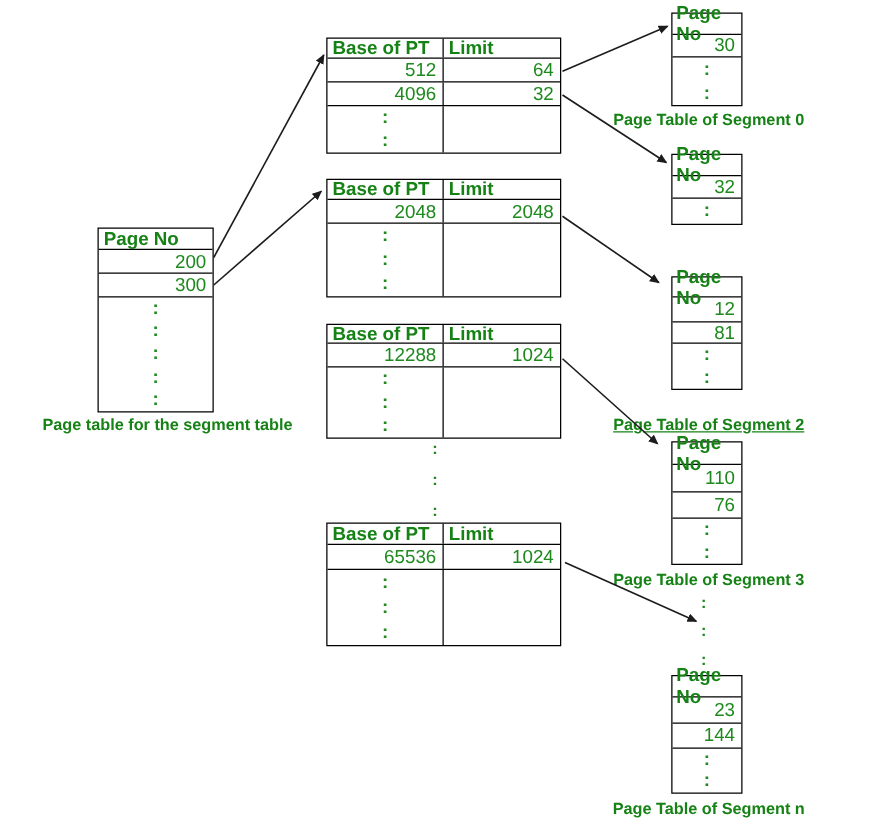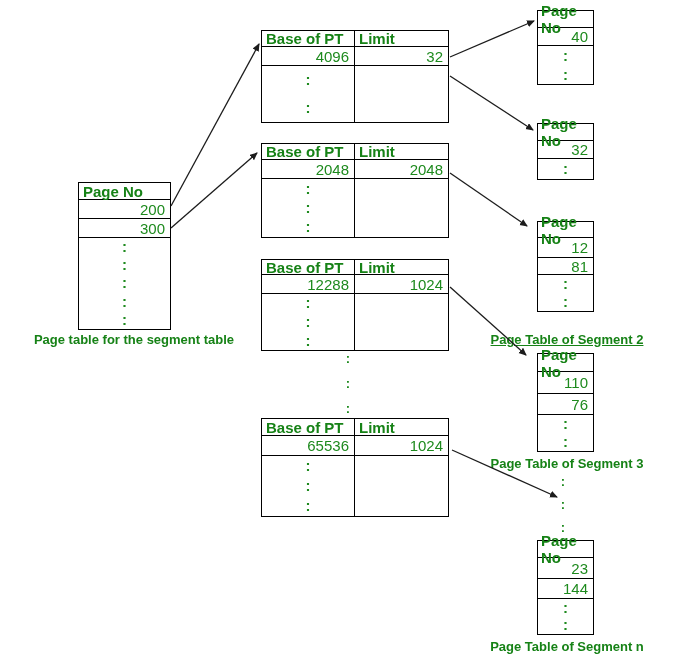--- a/index.html
+++ b/index.html
@@ -47,20 +47,24 @@
     </div>
   </div>
   <div class="caption" style="left:24px;top:332px;width:220px;">Page table for the segment table</div>
 
   <div class="tbl" style="left:261px;top:30px;width:188px;height:93px;">
     <div class="trow" style="height:16px;">
       <div class="c1 hdr cell-l">Base of PT</div>
       <div class="c2 hdr cell-l">Limit</div>
     </div>
     <div class="trow" style="height:19px;">
+      <div class="c1 cell-r">512</div>
+      <div class="c2 cell-r">64</div>
+    </div>
+    <div class="trow" style="height:19px;">
       <div class="c1 cell-r">4096</div>
       <div class="c2 cell-r">32</div>
     </div>
     <div class="dotsrow">
       <div class="c1 dotcol" style="flex:0 0 auto;flex-direction:column;">
         <span class="dot">:</span>
         <span class="dot">:</span>
       </div>
       <div class="c2"></div>
     </div>
@@ -124,28 +128,29 @@
         <span class="dot">:</span>
         <span class="dot">:</span>
         <span class="dot">:</span>
       </div>
       <div class="c2"></div>
     </div>
   </div>
 
   <div class="tbl" style="left:537px;top:10px;width:57px;height:75px;">
     <div class="trow hdr cell-l" style="height:17px;padding-left:3px;">Page No</div>
-    <div class="trow cell-r" style="height:18px;">40</div>
-    <div class="dotsrow">
-        <div class="dotcol">
-      <span class="dot">:</span>
-      <span class="dot">:</span>
-    </div>
-      </div>
-  </div>
+    <div class="trow cell-r" style="height:18px;">30</div>
+    <div class="dotsrow">
+        <div class="dotcol">
+      <span class="dot">:</span>
+      <span class="dot">:</span>
+    </div>
+      </div>
+  </div>
+  <div class="caption" style="left:477px;top:88px;width:180px;">Page Table of Segment 0</div>
 
   <div class="tbl" style="left:537px;top:123px;width:57px;height:57px;">
     <div class="trow hdr cell-l" style="height:17px;padding-left:3px;">Page No</div>
     <div class="trow cell-r" style="height:18px;">32</div>
     <div class="dotsrow">
         <div class="dotcol">
       <span class="dot">:</span>
     </div>
       </div>
   </div>

